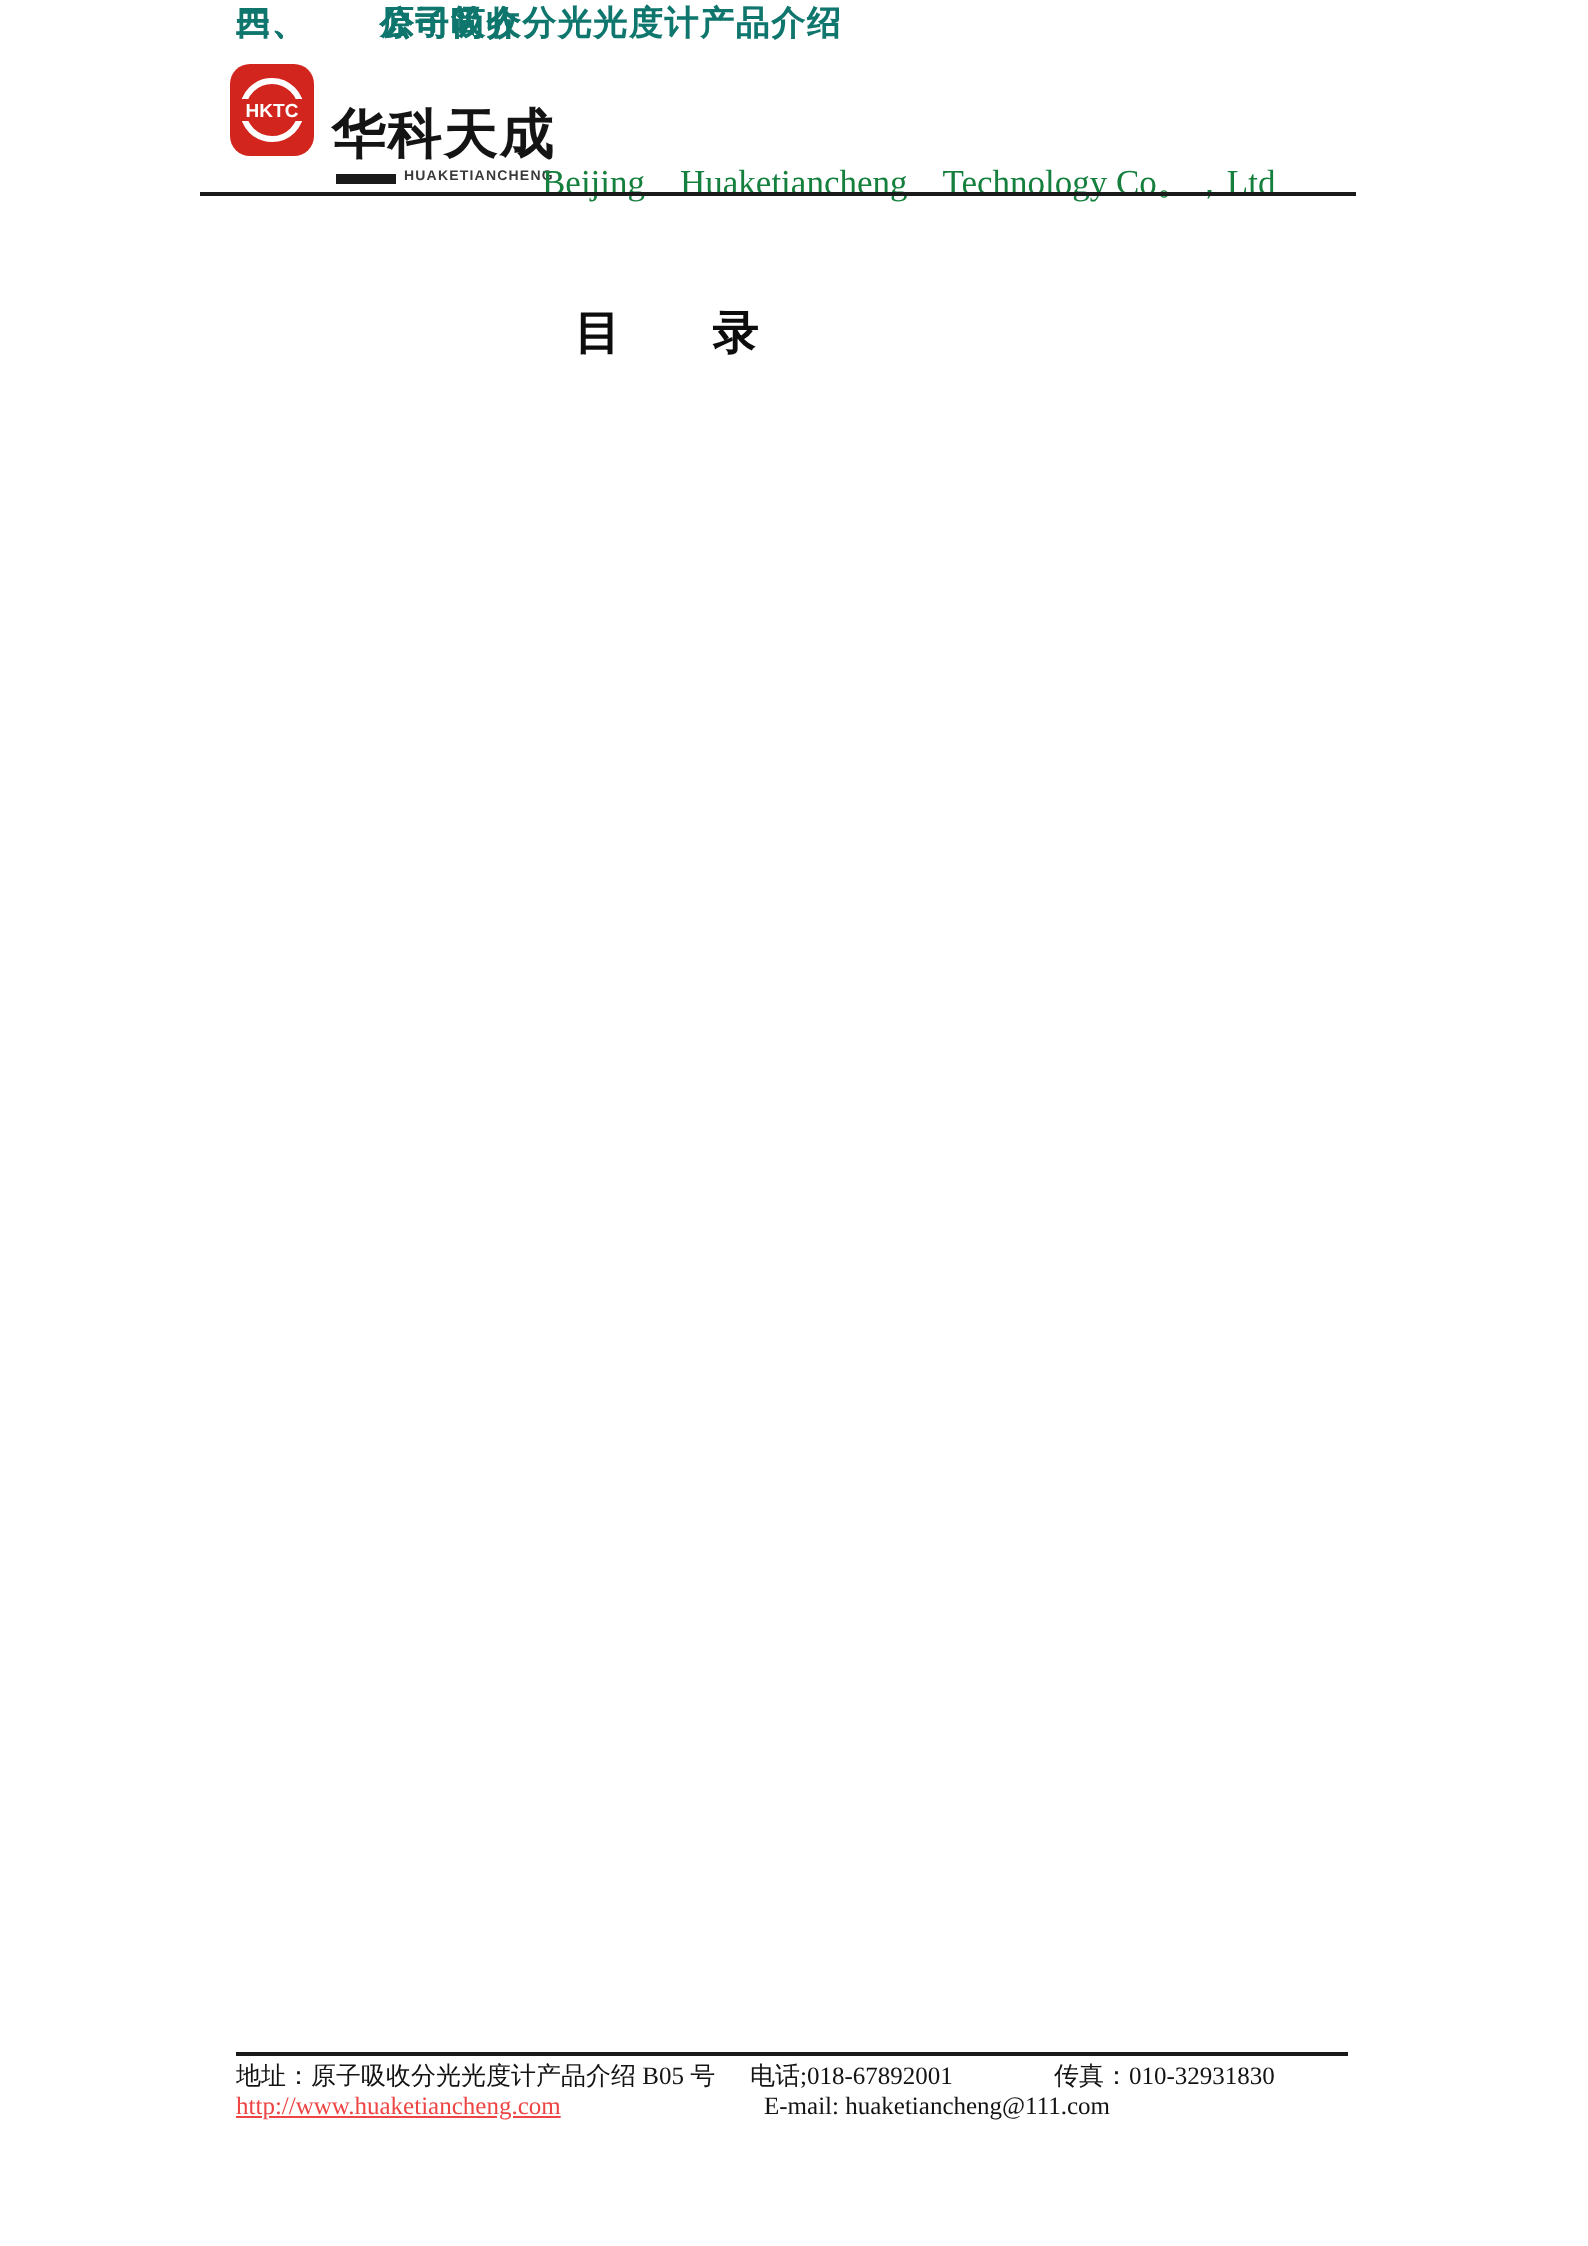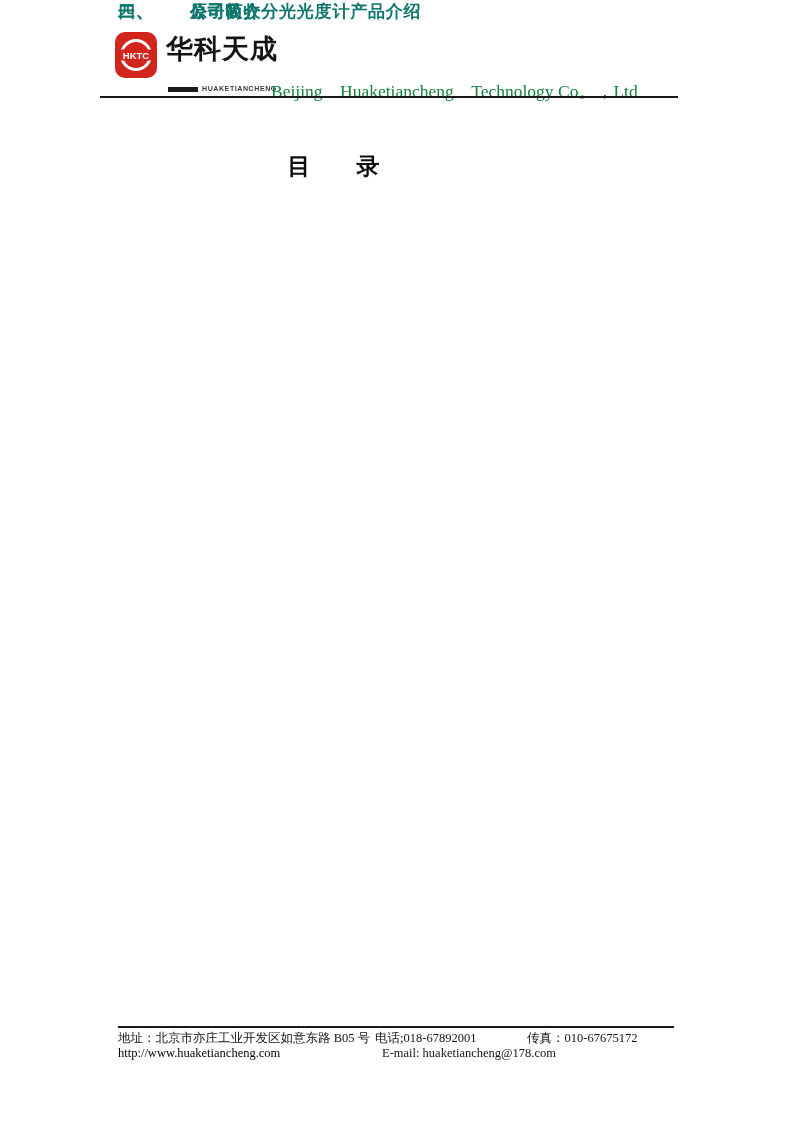--- a/index.html
+++ b/index.html
@@ -24,21 +24,21 @@
     width: 42px;
     height: 46px;
     background: #d2251e;
     border-radius: 10px;
   }
   .logo-box svg { display: block; width: 42px; height: 46px; }
 
   .brand-cn {
     position: absolute;
     left: 166px;
-    top: 33px;
+    top: 51px;
     font-size: 27px;
     font-weight: bold;
     letter-spacing: 1px;
     color: #141414;
     line-height: 1.2;
     white-space: nowrap;
   }
   .brand-bar {
     position: absolute;
     left: 168px;
@@ -124,21 +124,21 @@
     font-size: 12.5px;
     color: #131313;
     white-space: nowrap;
   }
   .footer-line-1 { top: 1030px; }
   .footer-line-2 { top: 1046px; }
   .footer-col { position: absolute; top: 0; }
   .f-address { left: 0; }
   .f-phone   { left: 257px; }
   .f-fax     { left: 409px; }
-  .f-website { left: 0; color: #000000; }
+  .f-website { left: 0; text-decoration: underline; color: #ef4444; }
   .f-email   { left: 264px; }
 </style>
 </head>
 <body>
 
 <div class="page">
 
   <div class="logo-box">
     <svg viewBox="0 0 42 46" xmlns="http://www.w3.org/2000/svg">
       <circle cx="21" cy="23" r="14.5" fill="none" stroke="#ffffff" stroke-width="3"></circle>
@@ -162,22 +162,22 @@
   <div class="toc-row">
     <span class="toc-num">二、</span><span class="toc-label">原子吸收分光光度计产品介绍</span>
   </div>
   <div class="toc-row">
     <span class="toc-num">四、</span><span class="toc-label">公司简介</span>
   </div>
 
   <div class="footer-rule"></div>
 
   <div class="footer-line footer-line-1">
-    <span class="footer-col f-address">地址：北京市亦庄工业开发区如意东路 B05 号</span>
+    <span class="footer-col f-address">地址：原子吸收分光光度计产品介绍 B05 号</span>
     <span class="footer-col f-phone">电话;018-67892001</span>
-    <span class="footer-col f-fax">传真：010-67675172</span>
+    <span class="footer-col f-fax">传真：010-32931830</span>
   </div>
   <div class="footer-line footer-line-2">
     <span class="footer-col f-website">http://www.huaketiancheng.com</span>
-    <span class="footer-col f-email">E-mail: huaketiancheng@178.com</span>
+    <span class="footer-col f-email">E-mail: huaketiancheng@111.com</span>
   </div>
 
 </div>
 
 </body></html>

